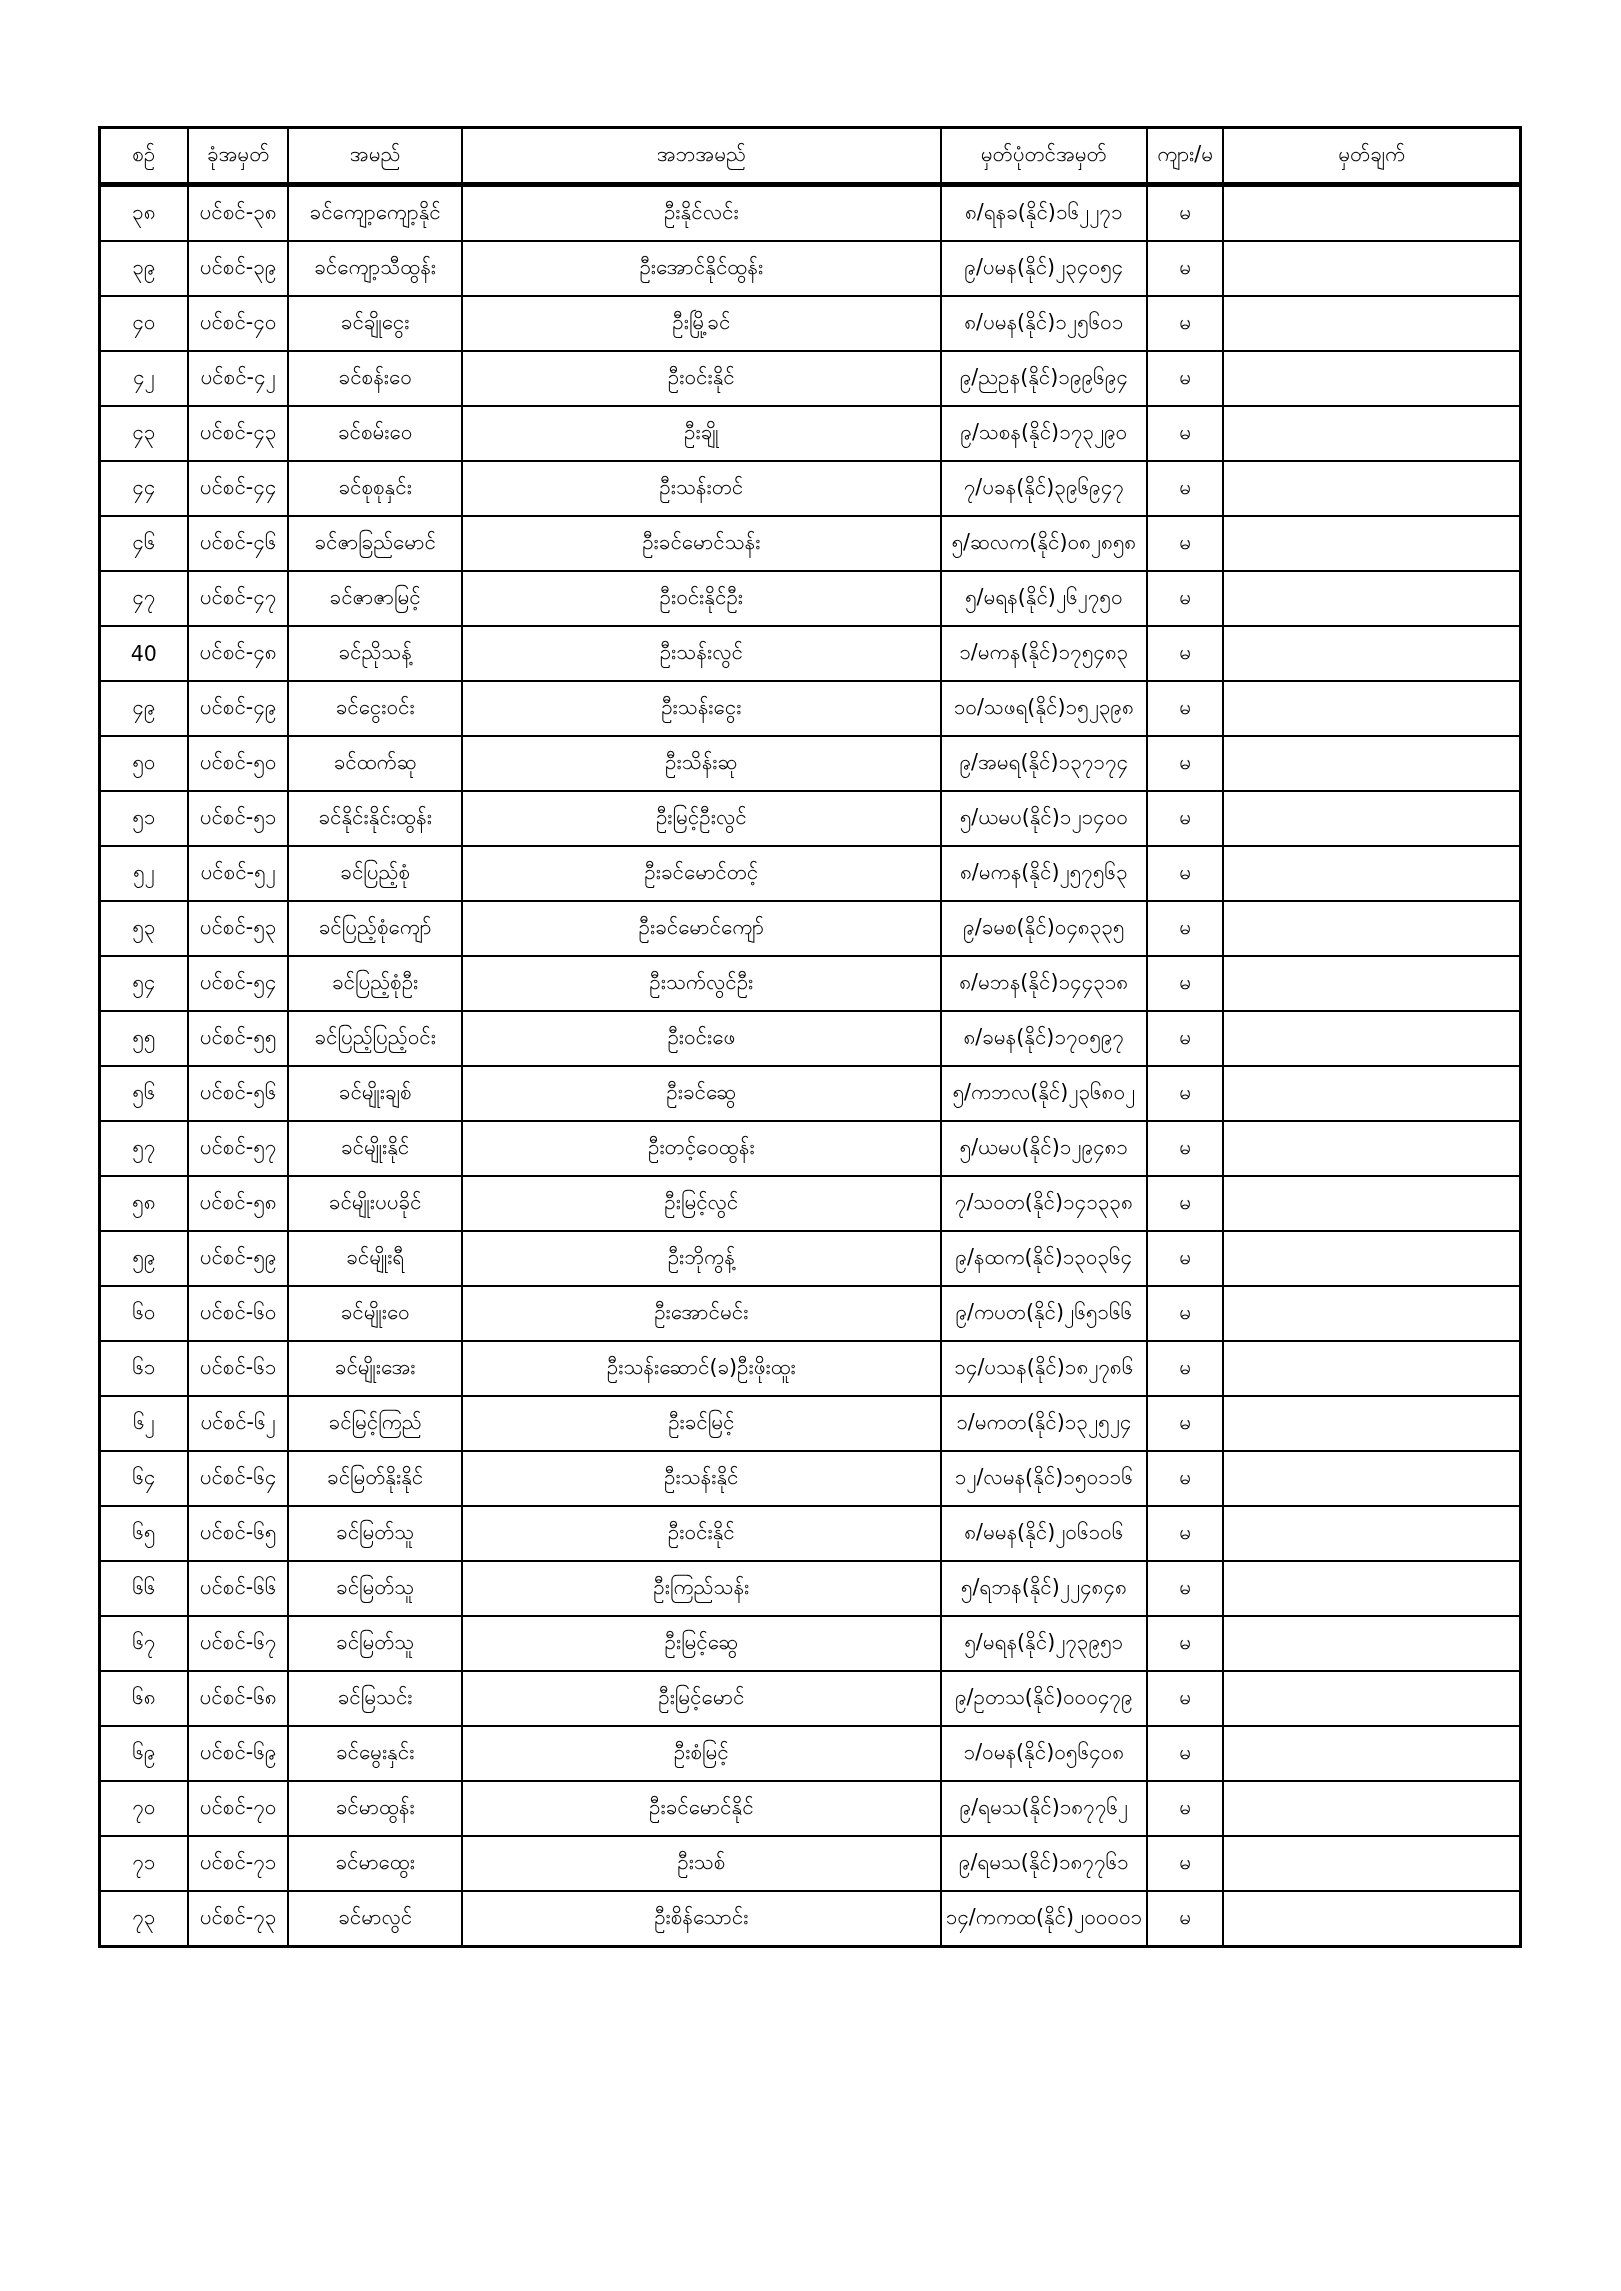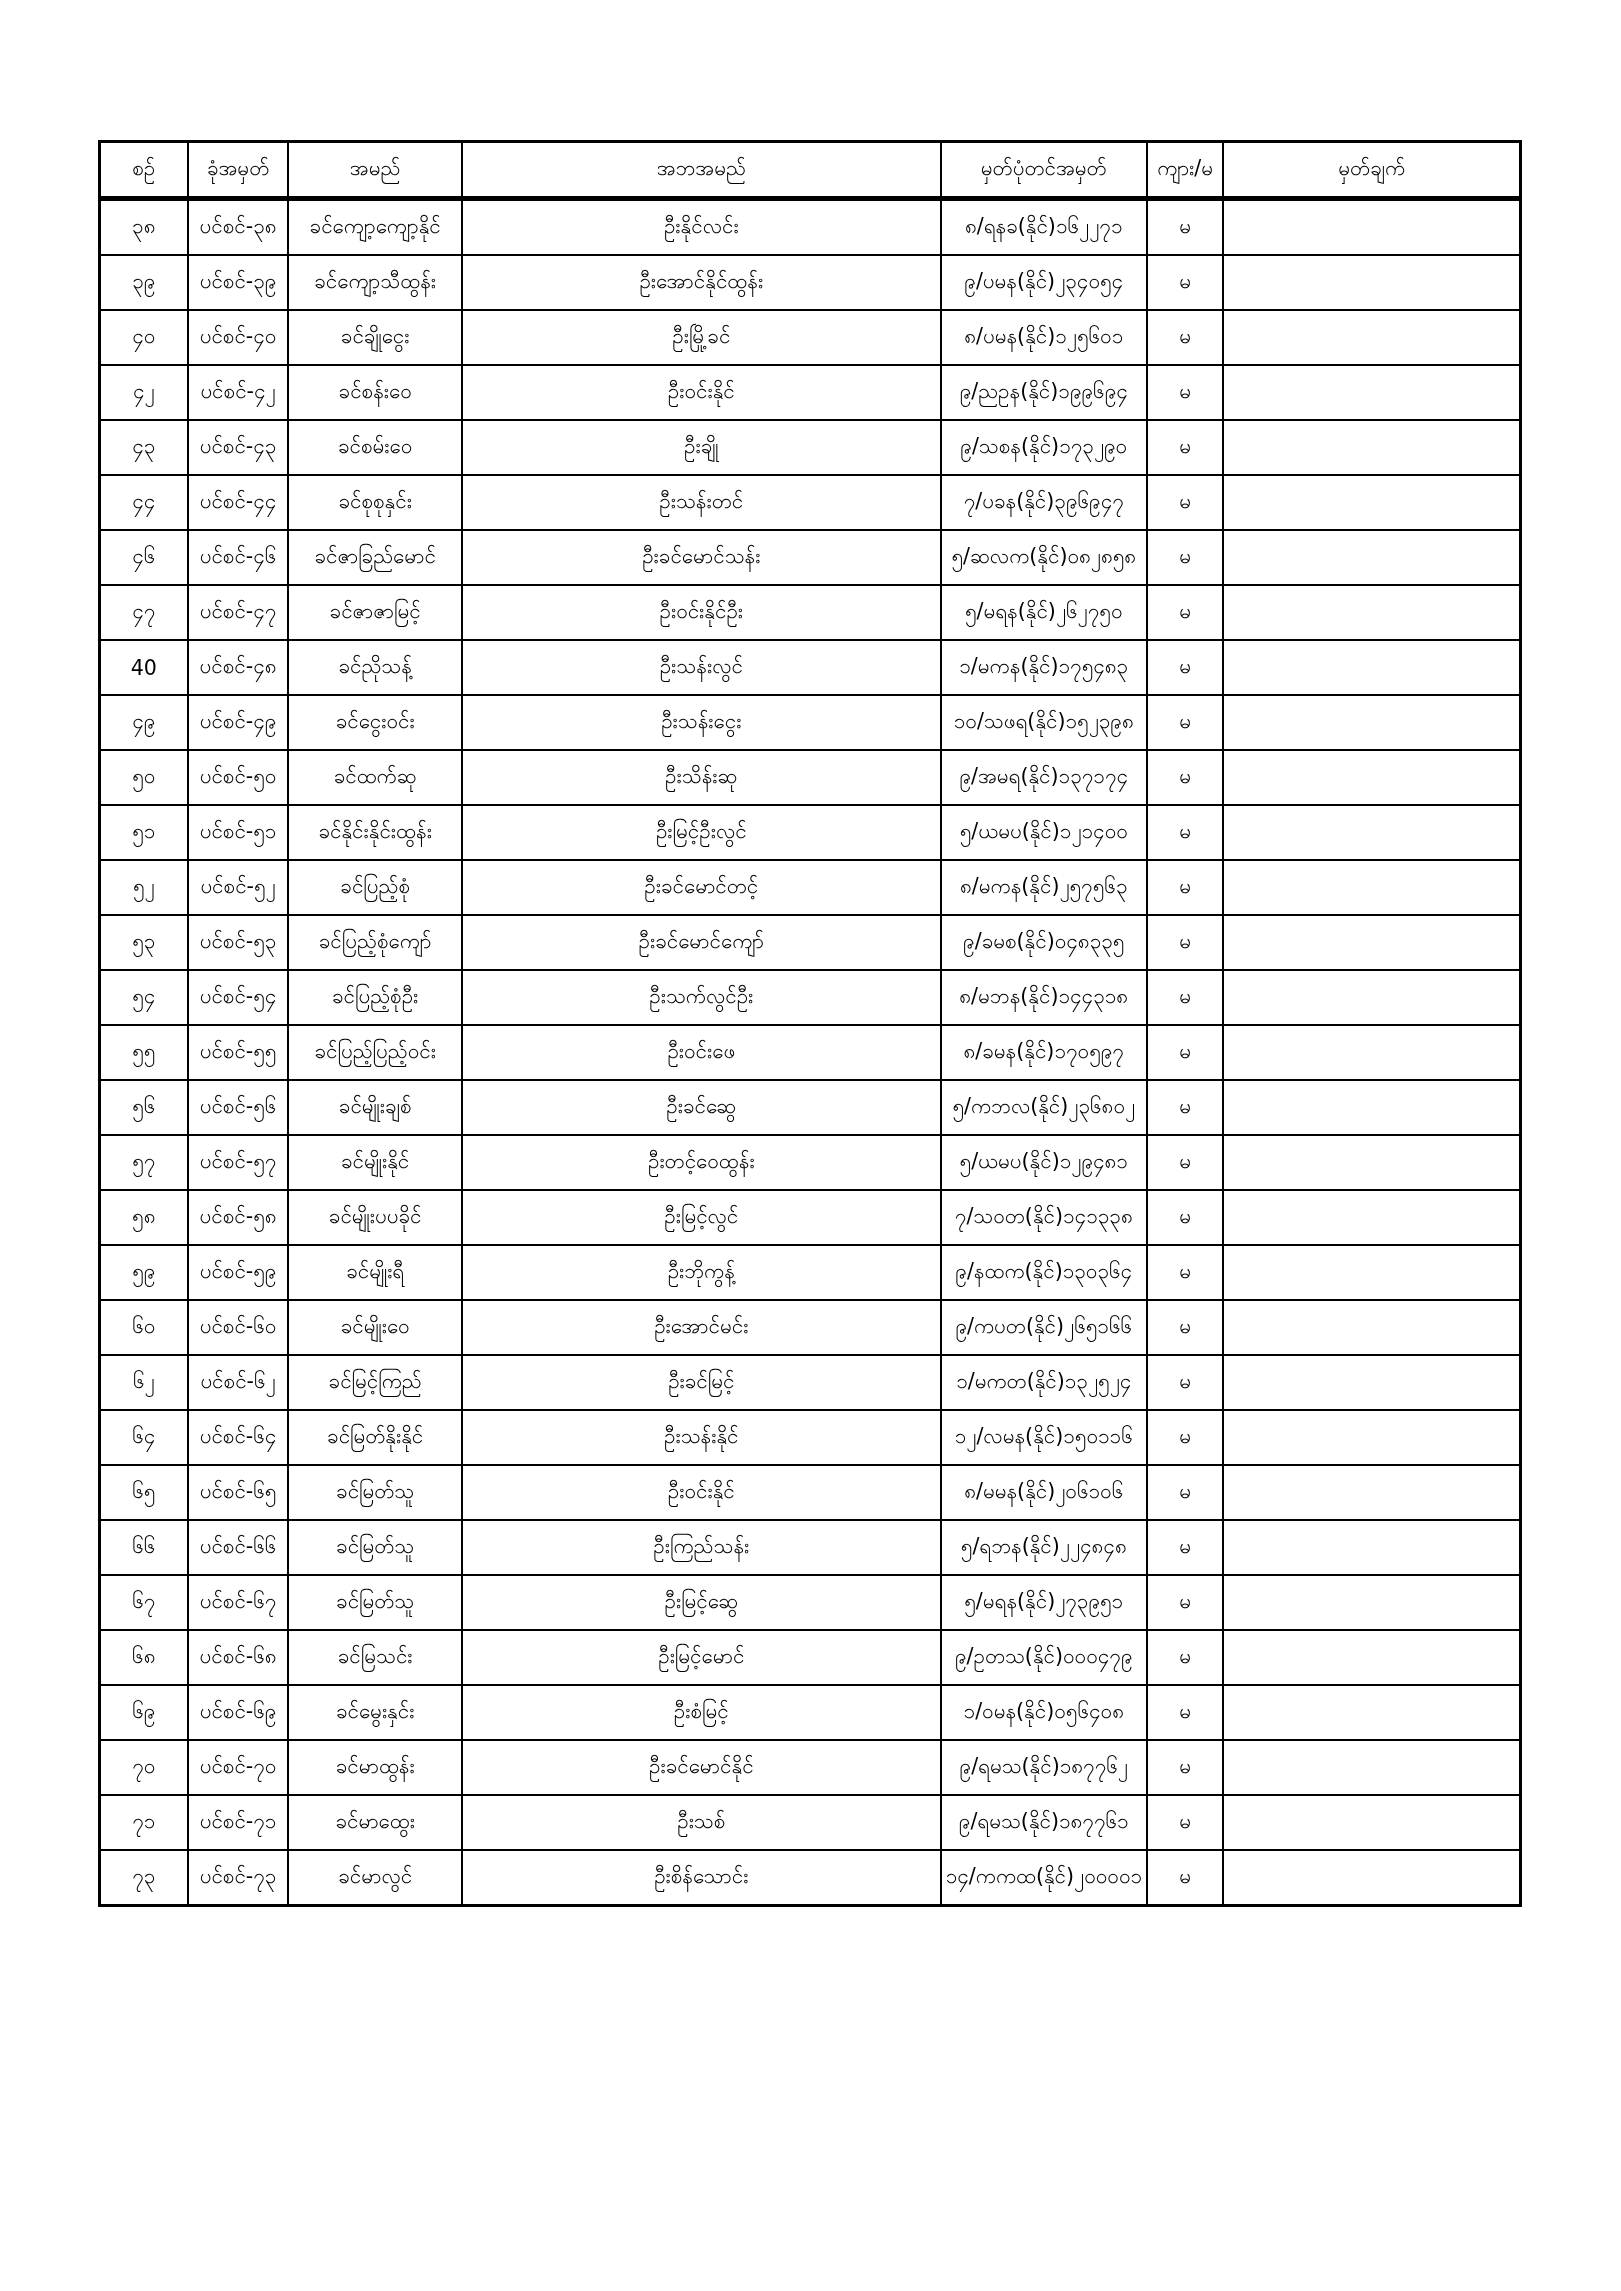--- a/index.html
+++ b/index.html
@@ -10,21 +10,21 @@
   body {
     width: 1621px;
     height: 2292px;
     position: relative;
     font-family: "DejaVu Sans", sans-serif;
     color: #000;
   }
   .sheet {
     position: absolute;
     left: 98px;
-    top: 140px;
+    top: 126px;
     width: 1424px;
   }
   table.roster {
     width: 100%;
     border-collapse: collapse;
     table-layout: fixed;
     border: 3.9px solid #000;
   }
   table.roster th,
   table.roster td {
@@ -262,20 +262,29 @@
         <tr>
           <td>၆၀</td>
           <td>ပင်စင်-၆၀</td>
           <td>ခင်မျိုးဝေ</td>
           <td>ဦးအောင်မင်း</td>
           <td>၉/ကပတ(နိုင်)၂၆၅၁၆၆</td>
           <td>မ</td>
           <td></td>
         </tr>
         <tr>
+          <td>၆၁</td>
+          <td>ပင်စင်-၆၁</td>
+          <td>ခင်မျိုးအေး</td>
+          <td>ဦးသန်းဆောင်(ခ)ဦးဖိုးထူး</td>
+          <td>၁၄/ပသန(နိုင်)၁၈၂၇၈၆</td>
+          <td>မ</td>
+          <td></td>
+        </tr>
+        <tr>
           <td>၆၂</td>
           <td>ပင်စင်-၆၂</td>
           <td>ခင်မြင့်ကြည်</td>
           <td>ဦးခင်မြင့်</td>
           <td>၁/မကတ(နိုင်)၁၃၂၅၂၄</td>
           <td>မ</td>
           <td></td>
         </tr>
         <tr>
           <td>၆၄</td>

